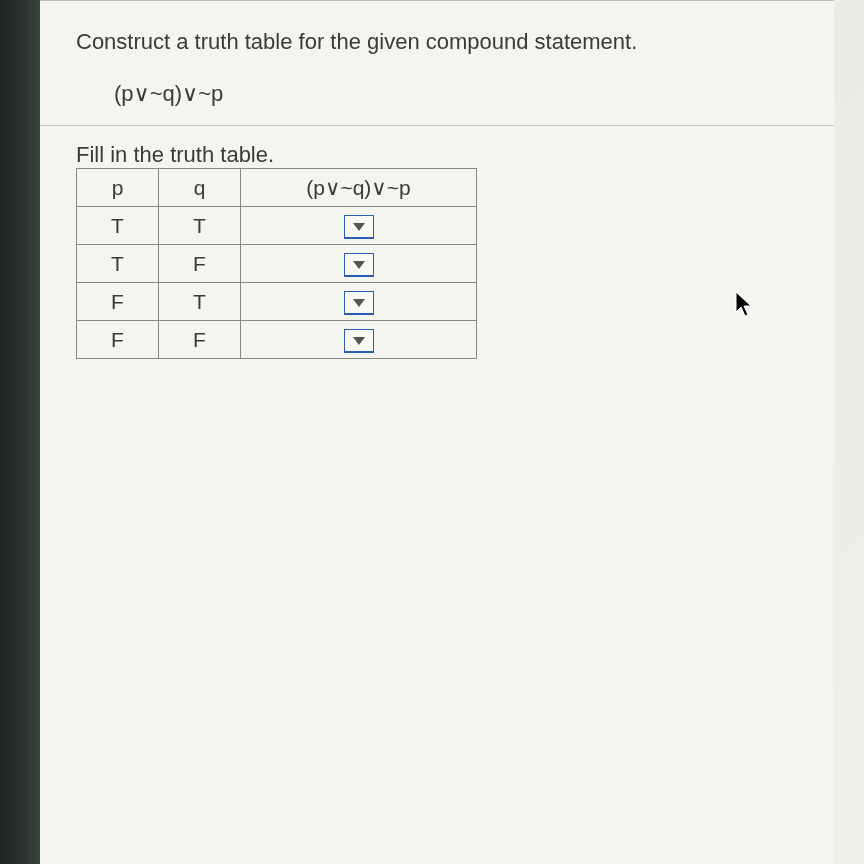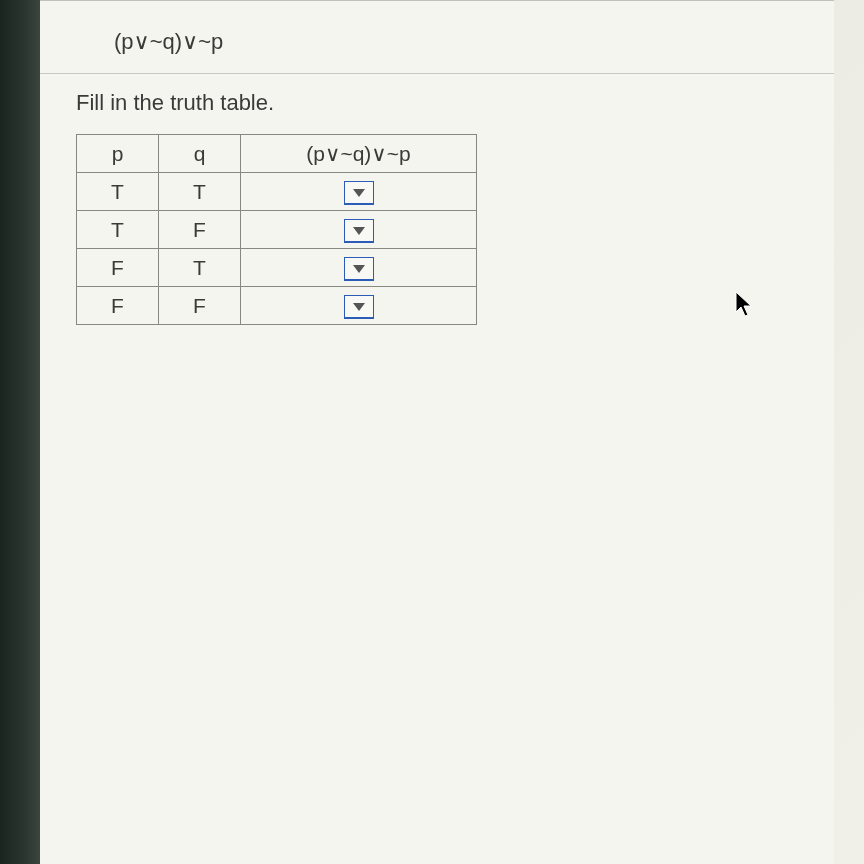--- a/index.html
+++ b/index.html
@@ -38,21 +38,20 @@
       color: #3a3a38;
       margin-left: 38px;
       font-family: Arial, sans-serif;
     }
     .instruction-section {
       padding: 16px 36px 8px 36px;
     }
     .instruction-text {
       font-size: 22px;
       color: #3a3a38;
-      margin-bottom: 18px;
     }
     .truth-table {
       border-collapse: collapse;
       margin-left: 0;
     }
     .truth-table th,
     .truth-table td {
       border: 1px solid #888880;
       text-align: center;
       font-weight: normal;
@@ -113,20 +112,21 @@
       background: linear-gradient(90deg, #1a2520 0%, #2a3530 60%, #3a4540 100%);
     }
   </style>
 </head>
 <body>
 
 <div class="left-edge"></div>
 
 <div class="page-container">
   <div class="question-section">
+    <div class="question-text">Construct a truth table for the given compound statement.</div>
     <div class="formula">(p∨~q)∨~p</div>
   </div>
 
   <div class="instruction-section">
     <div class="instruction-text">Fill in the truth table.</div>
 
     <table class="truth-table">
       <thead>
         <tr>
           <th class="col-p">p</th>

